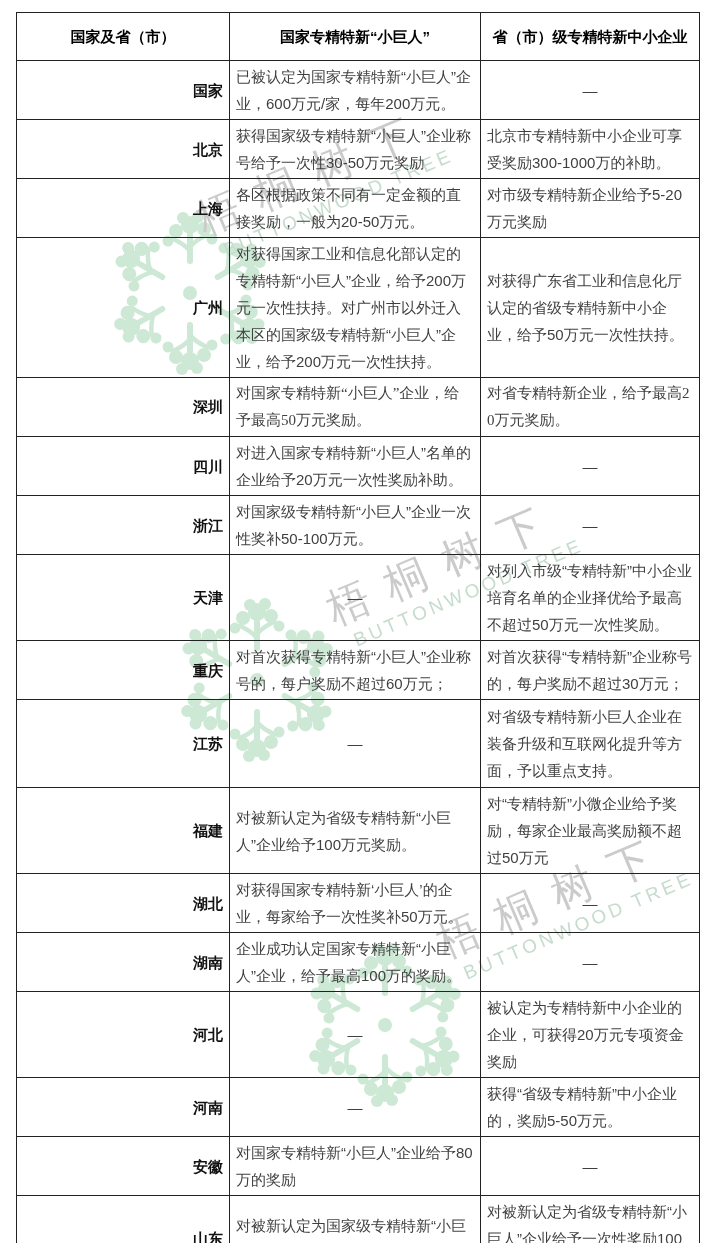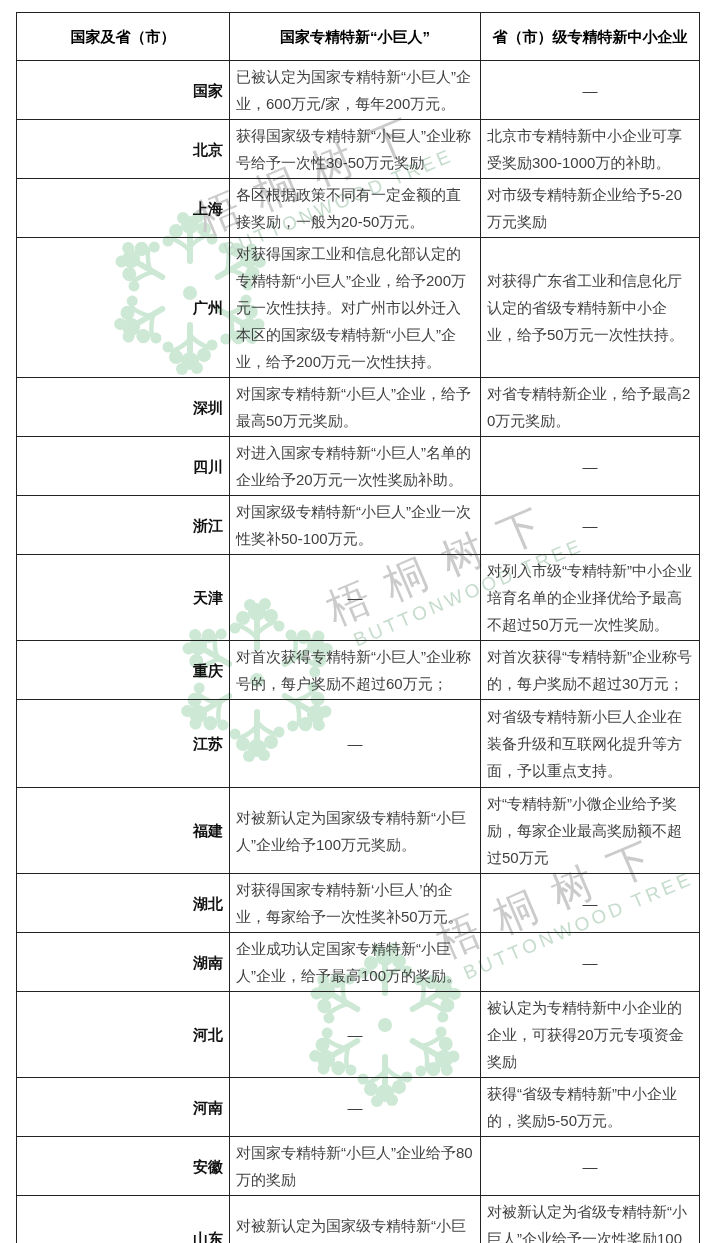--- a/index.html
+++ b/index.html
@@ -162,21 +162,21 @@
       <tr style="height: 58px;">
         <td class="region">上海</td>
         <td class="policy-text">各区根据政策不同有一定金额的直接奖励，一般为20-50万元。</td>
         <td class="policy-text">对市级专精特新企业给予5-20万元奖励</td>
       </tr>
       <tr style="height: 135px;">
         <td class="region">广州</td>
         <td class="policy-text">对获得国家工业和信息化部认定的专精特新“小巨人”企业，给予200万元一次性扶持。对广州市以外迁入本区的国家级专精特新“小巨人”企业，给予200万元一次性扶持。</td>
         <td class="policy-text">对获得广东省工业和信息化厅认定的省级专精特新中小企业，给予50万元一次性扶持。</td>
       </tr>
-      <tr style="height: 57px;">
+      <tr style="height: 57px; font-family: Liberation Serif, serif;">
         <td class="region">深圳</td>
         <td class="policy-text">对国家专精特新“小巨人”企业，给予最高50万元奖励。</td>
         <td class="policy-text">对省专精特新企业，给予最高20万元奖励。</td>
       </tr>
       <tr style="height: 57px;">
         <td class="region">四川</td>
         <td class="policy-text">对进入国家专精特新“小巨人”名单的企业给予20万元一次性奖励补助。</td>
         <td class="policy-text dash">—</td>
       </tr>
       <tr style="height: 57px;">
@@ -194,21 +194,21 @@
         <td class="policy-text">对首次获得专精特新“小巨人”企业称号的，每户奖励不超过60万元；</td>
         <td class="policy-text">对首次获得“专精特新”企业称号的，每户奖励不超过30万元；</td>
       </tr>
       <tr style="height: 88px;">
         <td class="region">江苏</td>
         <td class="policy-text dash">—</td>
         <td class="policy-text">对省级专精特新小巨人企业在装备升级和互联网化提升等方面，予以重点支持。</td>
       </tr>
       <tr style="height: 55px;">
         <td class="region">福建</td>
-        <td class="policy-text">对被新认定为国家级专精特新“小巨人”企业给予100万元奖励。</td>
+        <td class="policy-text">对被新认定为省级专精特新“小巨人”企业给予100万元奖励。</td>
         <td class="policy-text">对“专精特新”小微企业给予奖励，每家企业最高奖励额不超过50万元</td>
       </tr>
       <tr style="height: 57px;">
         <td class="region">湖北</td>
         <td class="policy-text">对获得国家专精特新‘小巨人’的企业，每家给予一次性奖补50万元。</td>
         <td class="policy-text dash">—</td>
       </tr>
       <tr style="height: 57px;">
         <td class="region">湖南</td>
         <td class="policy-text">企业成功认定国家专精特新“小巨人”企业，给予最高100万的奖励。</td>

